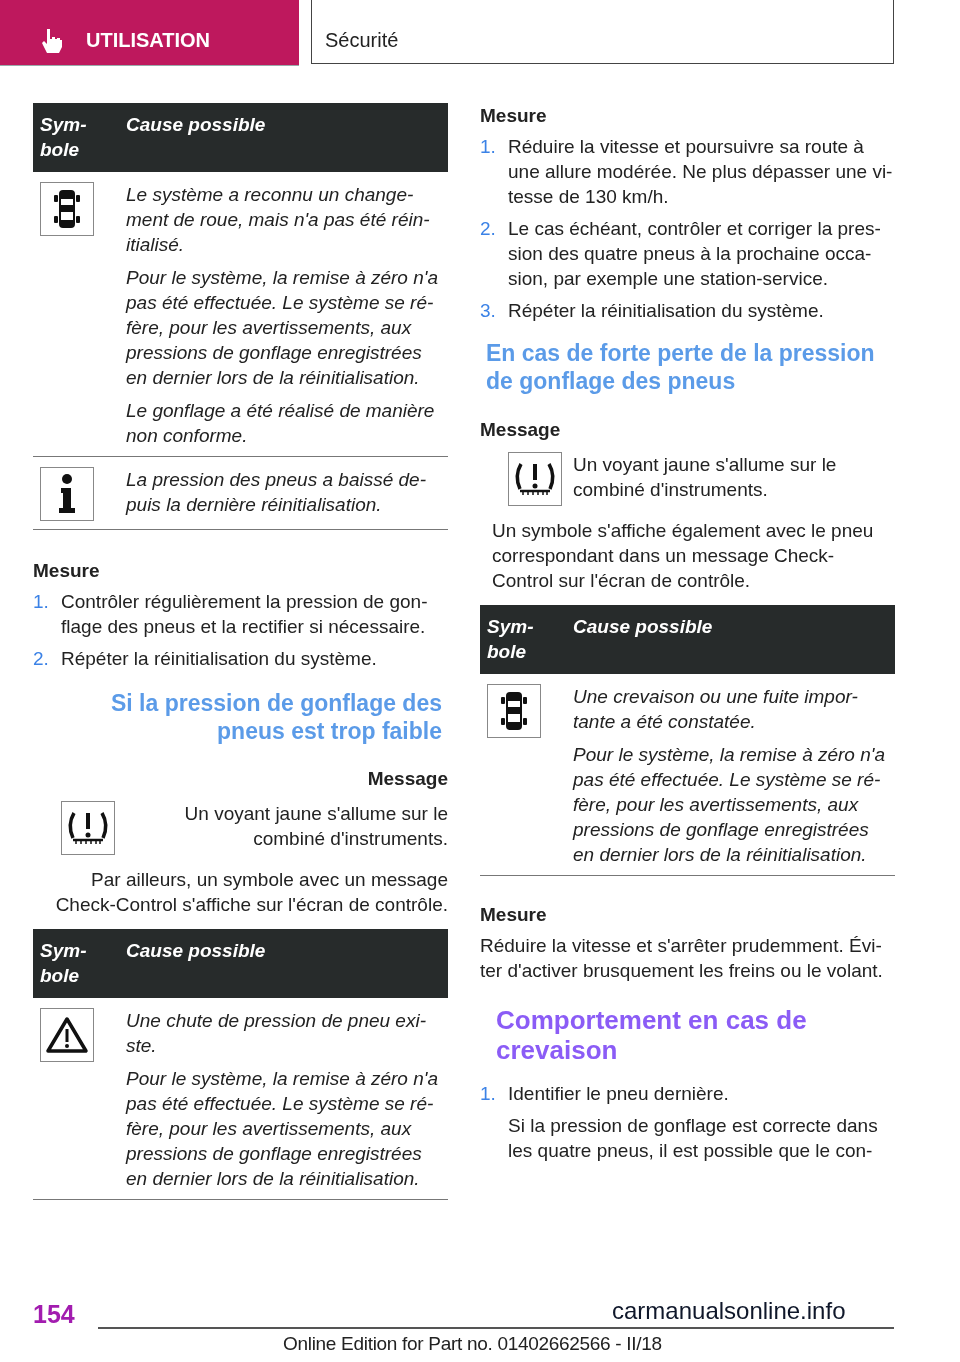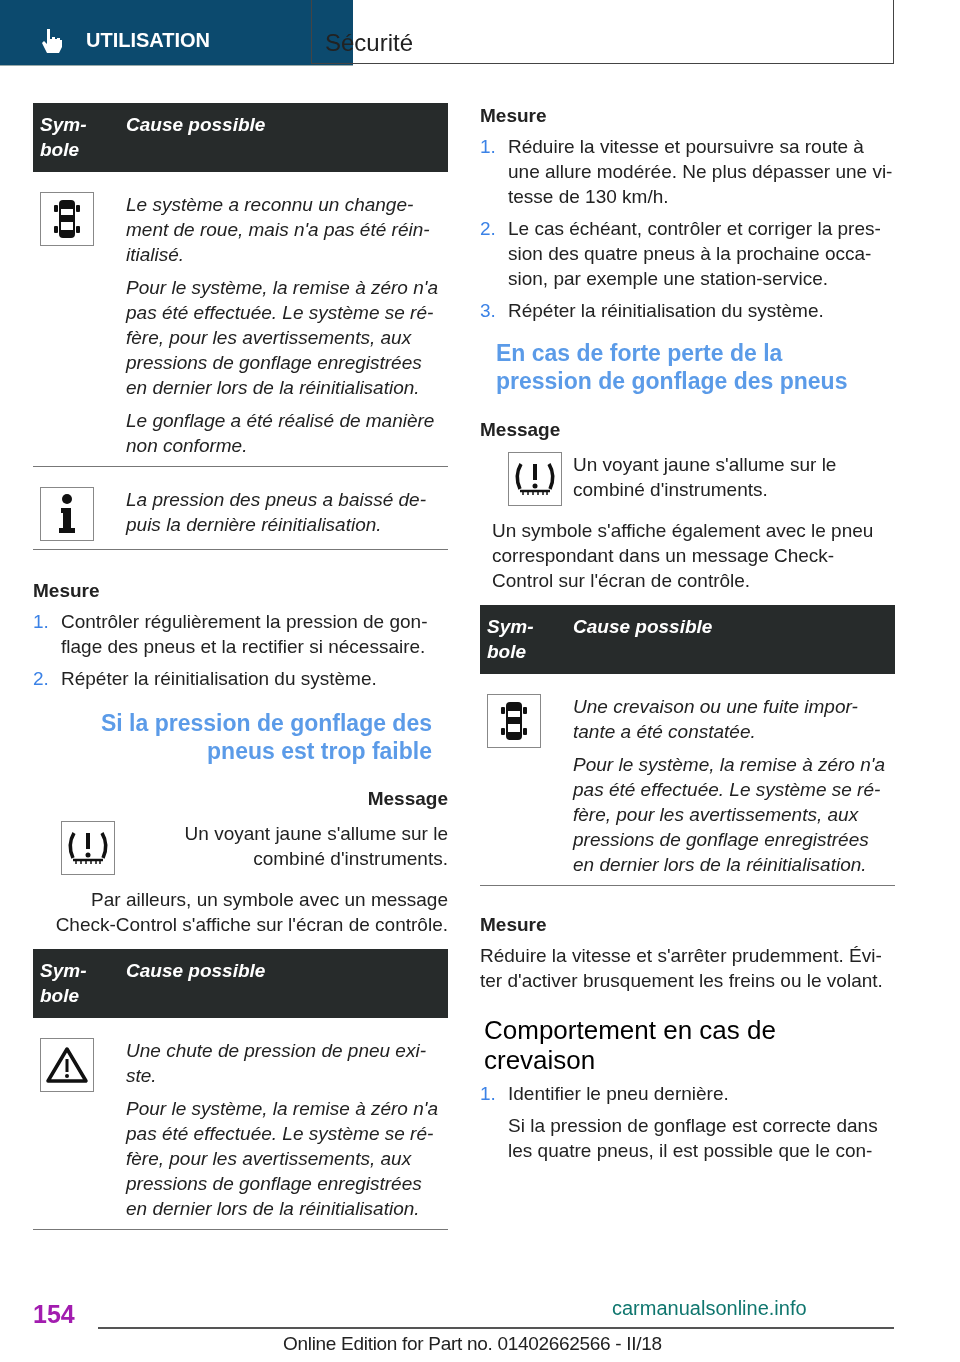--- a/index.html
+++ b/index.html
@@ -1,64 +1,64 @@
 <!DOCTYPE html>
 <html><head>
 <meta charset="utf-8">
 <style>
   html, body { margin: 0; padding: 0; background: #ffffff; }
   body { width: 960px; height: 1362px; position: relative; overflow: hidden;
          font-family: "Liberation Sans", sans-serif; color: #222; }
 
-  .hdr-dark { position: absolute; left: 0; top: 0; width: 353px; height: 65px; background: #0c4a6e;
+  .hdr-dark { position: absolute; left: 0; top: 0; width: 299px; height: 65px; background: #be185d;
               border-bottom: 1px solid #9aa; }
   .hdr-dark .hand { position: absolute; left: 40px; top: 28px; width: 24px; height: 26px; }
   .hdr-dark .label { position: absolute; left: 86px; top: 29px; color: #fff; font-weight: bold;
                      font-size: 20px; letter-spacing: 0px; }
   .hdr-box { position: absolute; left: 311px; top: -2px; width: 583px; height: 66px;
              border: 1.5px solid #444; border-top: none; box-sizing: border-box; }
-  .hdr-box .label { position: absolute; left: 13px; top: 31px; font-size: 24px; color: #222; }
+  .hdr-box .label { position: absolute; left: 13px; top: 31px; font-size: 20px; color: #222; }
 
   .col { position: absolute; width: 415px; }
   .col-left { left: 33px; top: 103px; }
   .col-right { left: 480px; top: 103px; }
 
   .tbl { width: 415px; font-style: italic; }
   .tbl-head { background: #272b2b; color: #fff; font-weight: bold; font-size: 19px; line-height: 25px;
               display: flex; padding: 9px 0 10px 0; }
   .tbl-head .c1 { width: 93px; padding-left: 7px; box-sizing: border-box; }
   .tbl-head .c2 { flex: 1; }
-  .tbl-row { display: flex; padding: 20px 0 8px 0; border-bottom: 1.5px solid #777; }
+  .tbl-row { display: flex; padding: 10px 0 8px 0; border-bottom: 1.5px solid #777; }
   .tbl-row .c1 { width: 93px; padding-left: 7px; box-sizing: border-box; }
   .tbl-row .c2 { flex: 1; font-size: 19px; line-height: 25px; }
   .tbl-row .c2 p { margin: 0 0 8px 0; }
   .tbl-row .c2 p:last-child { margin-bottom: 0; }
 
   .sym { width: 54px; height: 54px; border: 1px solid #888; box-sizing: border-box;
          display: flex; align-items: center; justify-content: center; background: #fff; }
 
   .subhead { font-weight: bold; font-size: 19px; margin: 0; line-height: 25px; }
   .body { font-size: 19px; line-height: 25px; margin: 0; }
   .list { margin: 6px 0 0 0; padding: 0; list-style: none; }
   .list li { display: flex; font-size: 19px; line-height: 25px; margin-bottom: 7px; }
   .list li .num { width: 28px; color: #3b82e6; flex-shrink: 0; }
   .list li .txt p { margin: 0 0 7px 0; }
   .list li .txt p:last-child { margin-bottom: 0; }
 
-  .h2 { color: #5b9be8; font-weight: bold; font-size: 23px; line-height: 28px; margin: 16px; }
-  .h1 { color: #000000; font-weight: normal; font-size: 26px; line-height: 30px; margin: 4px; }
+  .h2 { color: #5b9be8; font-weight: bold; font-size: 23px; line-height: 28px; margin: 6px; }
+  .h1 { color: #8b5cf6; font-weight: bold; font-size: 26px; line-height: 30px; margin: 16px; }
 
   .msg { display: flex; margin-top: 10px; padding-left: 28px; }
   .msg .sym { margin-right: 11px; flex-shrink: 0; }
   .msg .body { flex: 1; }
 
   .footer-num { position: absolute; left: 33px; top: 1300px; font-weight: bold; font-size: 25px; color: #a21caf; }
   .footer-line { position: absolute; left: 98px; top: 1327px; width: 796px; height: 2px; background: #555; }
   .footer-text { position: absolute; left: 283px; top: 1333px; font-size: 19px; color: #222; letter-spacing: -0.3px; }
-  .footer-wm { position: absolute; left: 612px; top: 1297px; font-size: 20px; color: #0f766e; }
+  .footer-wm { position: absolute; left: 612px; top: 1297px; font-size: 24px; color: #0f172a; }
 </style>
 </head>
 <body>
 
 <div class="hdr-dark">
   <svg class="hand" viewBox="0 0 24 26">
     <path d="M7 1 h3 v10 h2 v-2 h3 v2 h2 v-1 h3 v2 h2 v7 l-3 6 H7 L2 15 l2-2 3 3 z" fill="#fff"></path>
   </svg>
   <span class="label">UTILISATION</span>
 </div>

